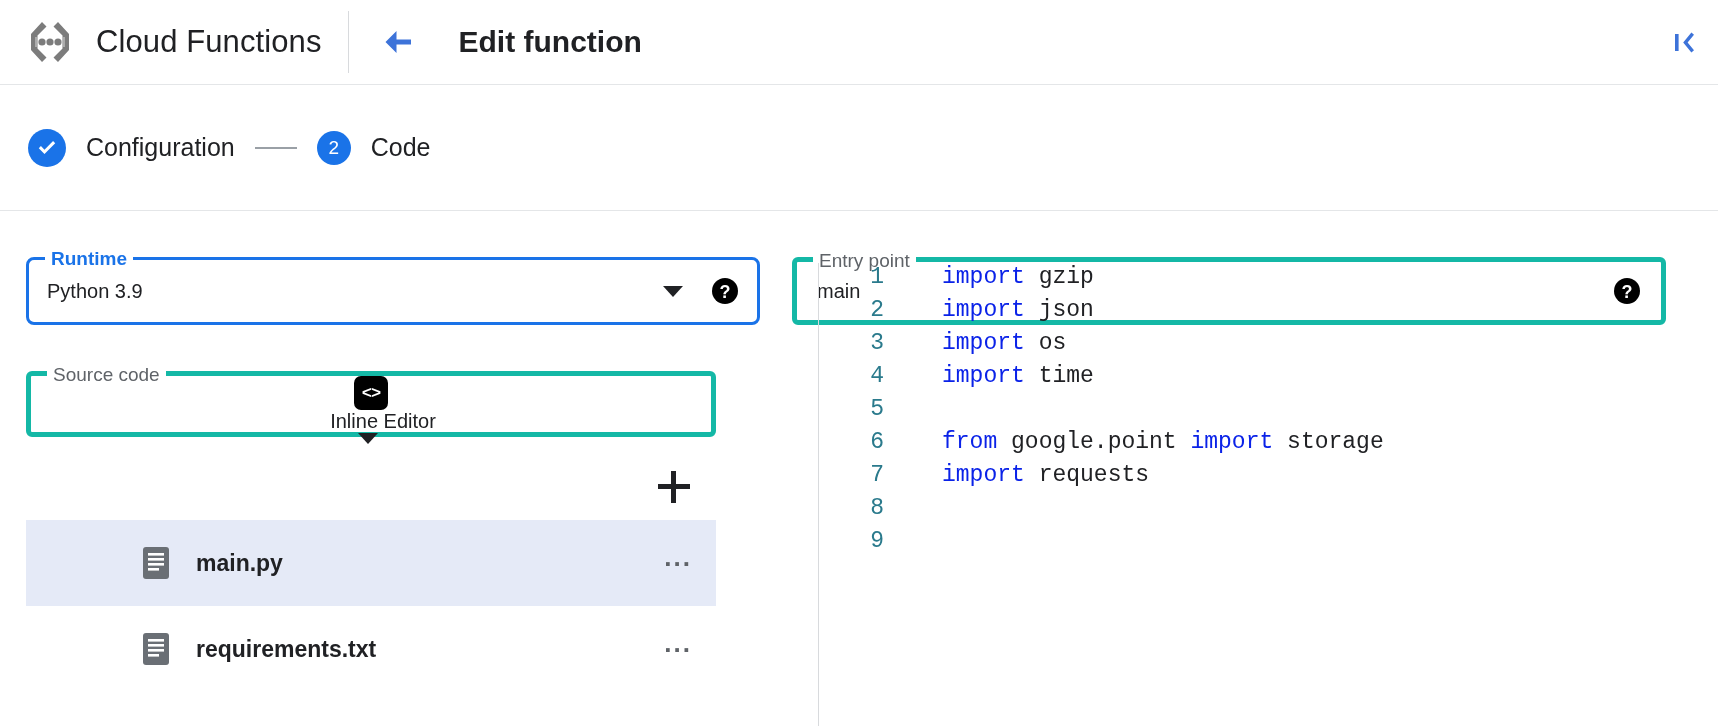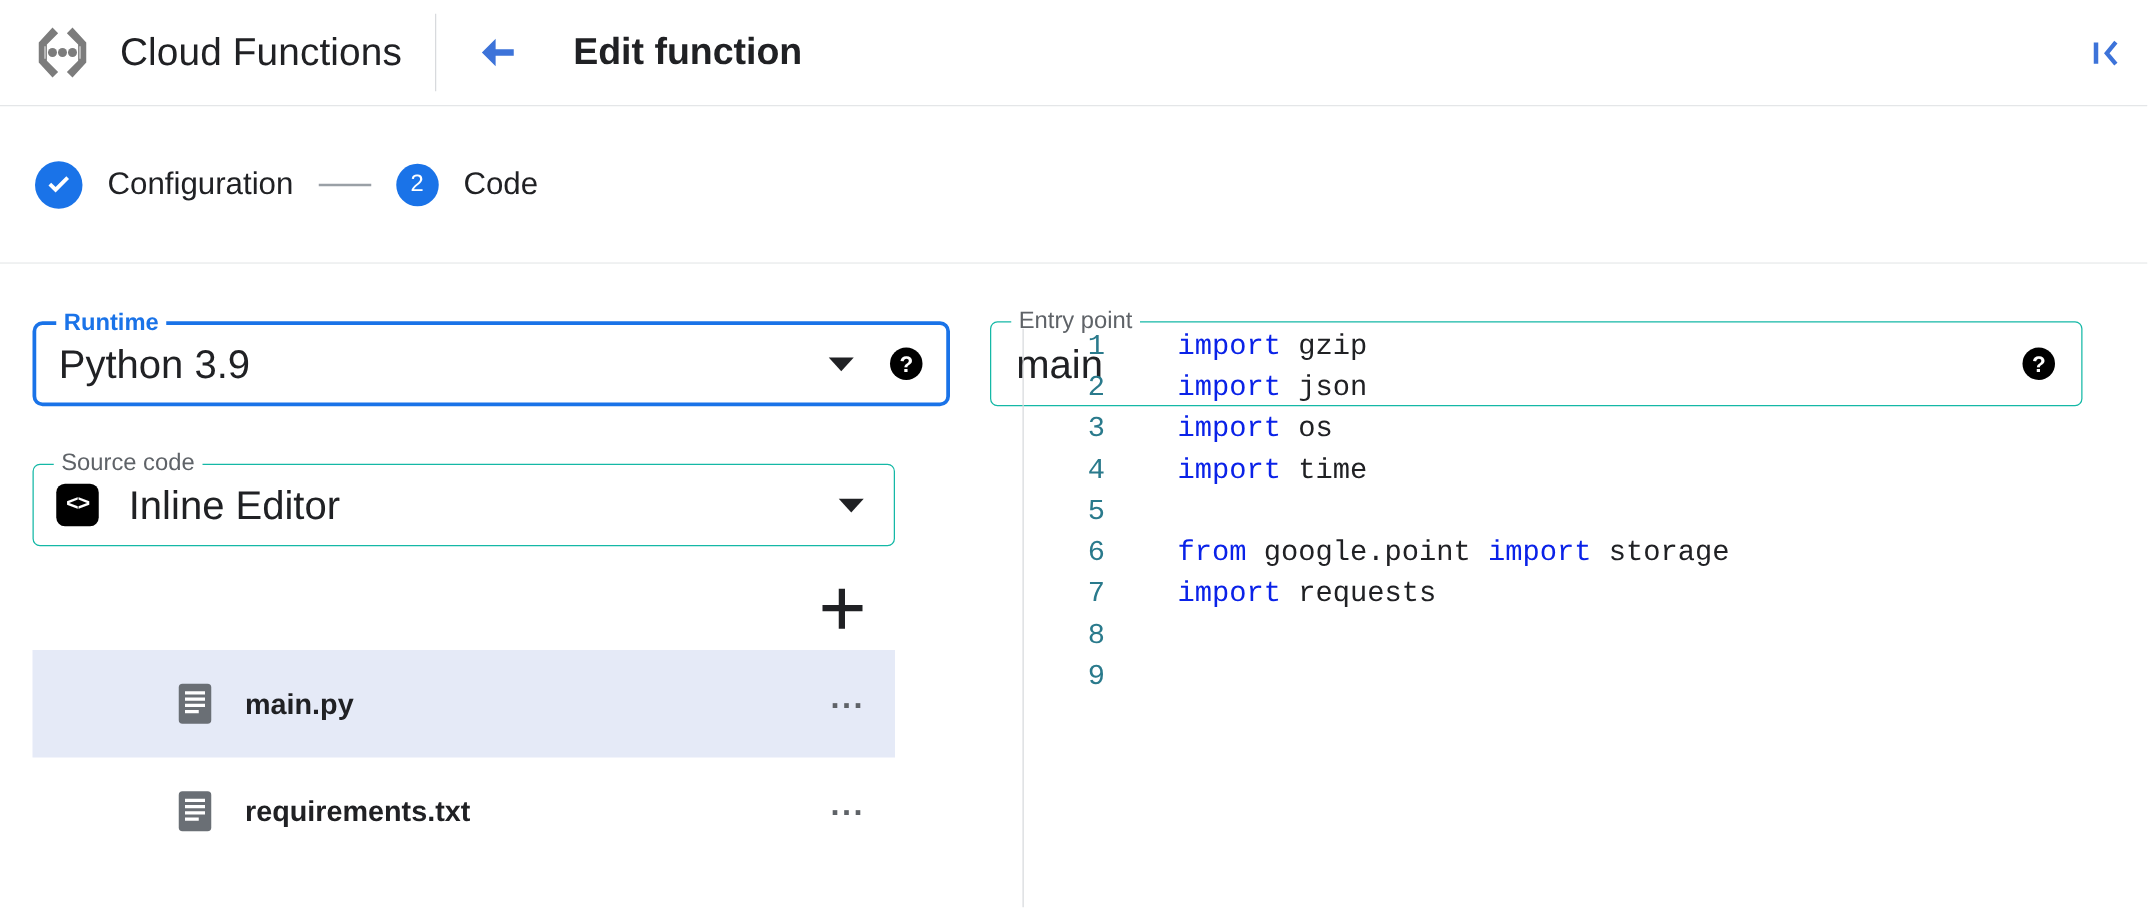--- a/index.html
+++ b/index.html
@@ -103,39 +103,39 @@
   
   .body-area {
     position: relative;
     height: calc(726px - 85px - 126px);
     background: #fff;
   }
 
   
   .field {
     position: relative;
-    border: 1px solid #14b8a6;
+    border: 5px solid #14b8a6;
     border-radius: 6px;
     background: #fff;
     display: flex;
     align-items: center;
   }
   .field-legend {
     position: absolute;
     top: -11px;
     left: 16px;
     background: #fff;
     padding: 0 6px;
     font-size: 19px;
     color: #5f6368;
     line-height: 20px;
     white-space: nowrap;
   }
   .field-value {
-    font-size: 32px;
+    font-size: 20px;
     color: #202124;
     white-space: nowrap;
   }
   .field.focused {
     border: 3px solid #1a73e8;
     border-radius: 8px;
   }
   .field.focused .field-legend { color: #1a73e8; font-weight: 700; }
 
   
@@ -169,20 +169,21 @@
     padding: 0 20px;
   }
   .entry-field .field-value { flex: 1; }
 
   
   .source-field {
     position: absolute;
     left: 26px; top: 160px;
     width: 690px; height: 66px;
     padding: 0 18px;
+    flex-direction: column;
   }
   .code-badge {
     width: 34px; height: 34px;
     flex: 0 0 34px;
     border-radius: 7px;
     background: #000;
     color: #fff;
     display: flex; align-items: center; justify-content: center;
     font-size: 17px; font-weight: 700;
     font-family: "Liberation Mono", monospace;

